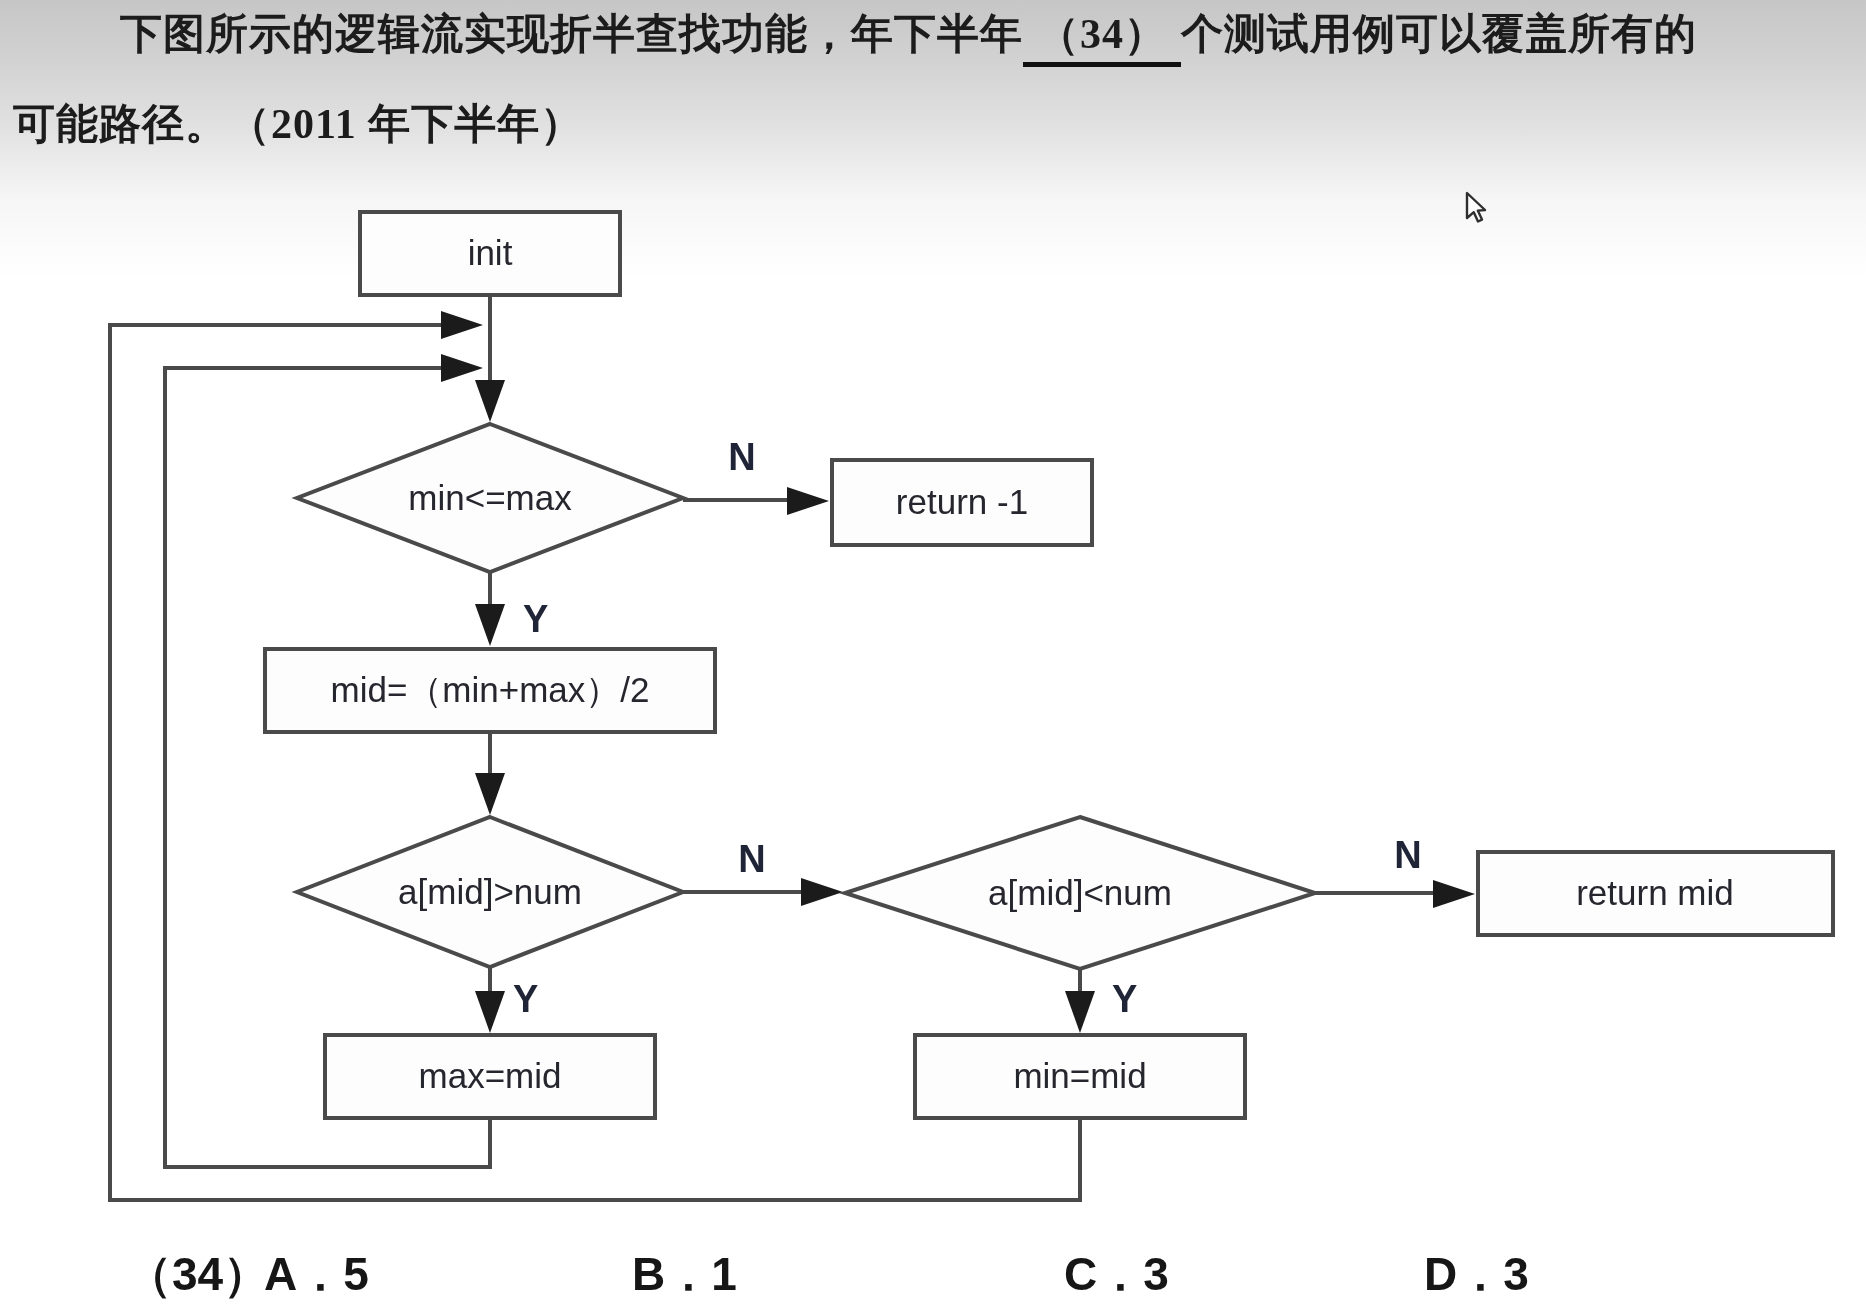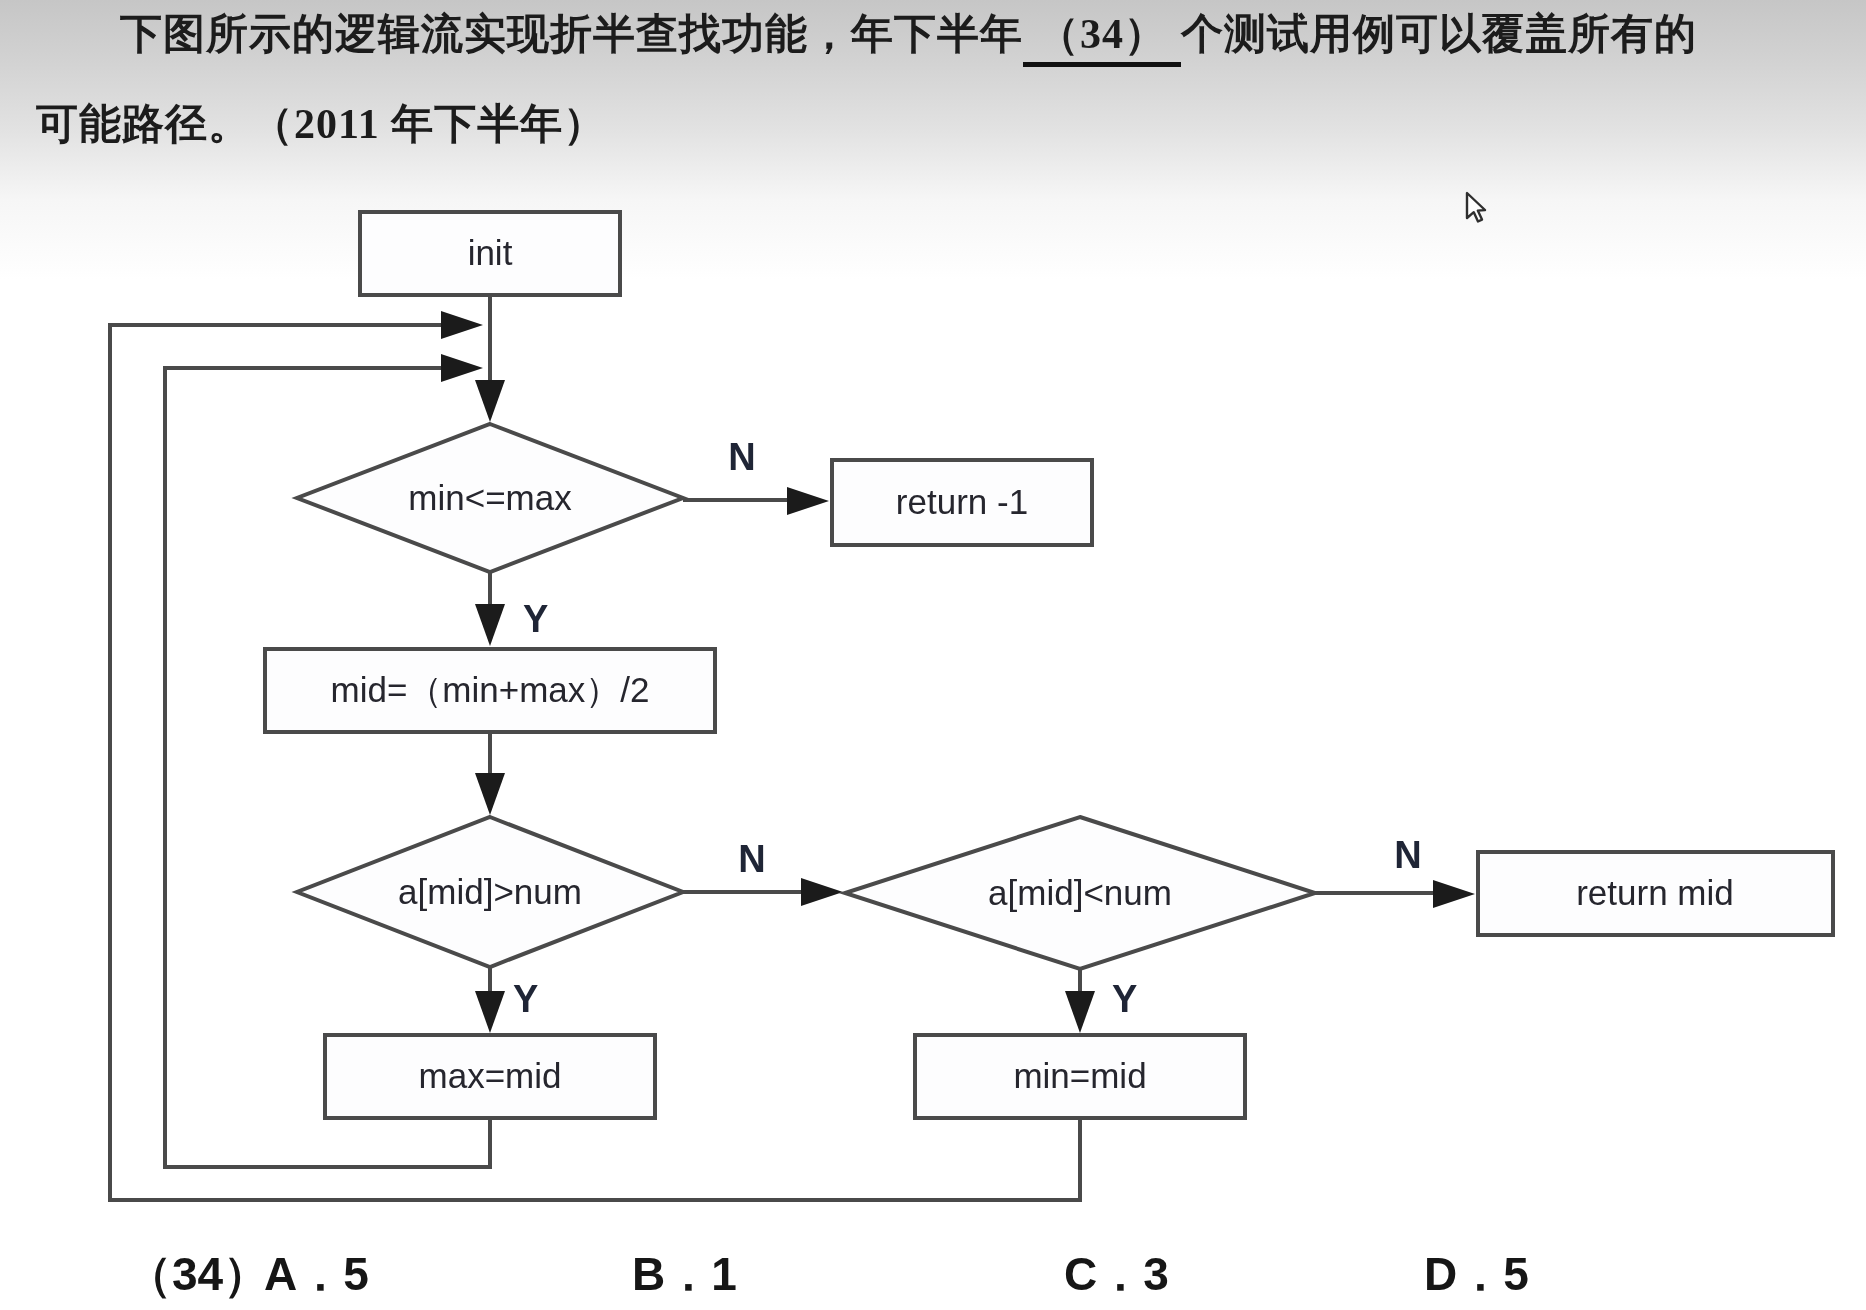--- a/index.html
+++ b/index.html
@@ -4,21 +4,21 @@
 <style>
   html,body{margin:0;padding:0;}
   body{
     width:1866px;height:1310px;position:relative;overflow:hidden;
     background:linear-gradient(to bottom,#c6c6c6 0px,#d2d2d2 60px,#e2e2e2 130px,#f6f6f6 200px,#ffffff 280px,#ffffff 100%);
     font-family:"Liberation Sans",sans-serif;
   }
   .title{position:absolute;color:#1c1c1c;font-family:"Liberation Serif",serif;
          font-size:42px;font-weight:600;letter-spacing:1px;white-space:nowrap;}
   .t1{left:120px;top:6px;}
-  .t2{left:36px;top:96px;}
+  .t2{left:13px;top:96px;}
   .blank{display:inline-block;border-bottom:5px solid #111;padding:0 14px;}
   .flow{position:absolute;left:0;top:0;}
   .flow text{fill:#26262e;font-family:"Liberation Sans",sans-serif;font-size:35px;}
   .flow .branch{font-weight:bold;font-size:38px;fill:#1f2536;}
   .node{fill:#fdfdfe;stroke:#4a4a4a;stroke-width:4;}
   .edge{fill:none;stroke:#4a4a4a;stroke-width:4;}
   .head{fill:#1b1b1b;stroke:none;}
   .answers{position:absolute;top:1244px;left:0;width:100%;height:60px;color:#161616;
            font-size:46px;font-weight:600;}
   .answers span{position:absolute;white-space:nowrap;}
@@ -129,14 +129,14 @@
   <g transform="translate(1467,193)">
     <polygon points="0,0 0,25 6.8,19.2 11,28.5 15,26.6 10.8,17.6 18,17" fill="#fdfdfd" stroke="#2e2e2e" stroke-width="2.4" stroke-linejoin="round"></polygon>
   </g>
 </svg>
 
 <div class="answers">
   <span class="ansnum">（34）</span>
   <span class="optA">A．5</span>
   <span class="optB">B．1</span>
   <span class="optC">C．3</span>
-  <span class="optD">D．5</span>
+  <span class="optD">D．3</span>
 </div>
 
 </body></html>

